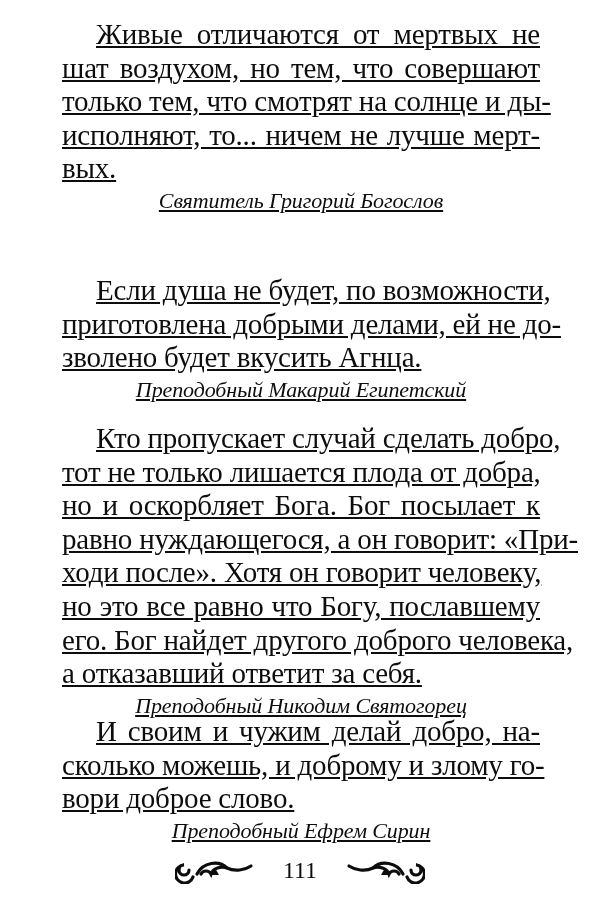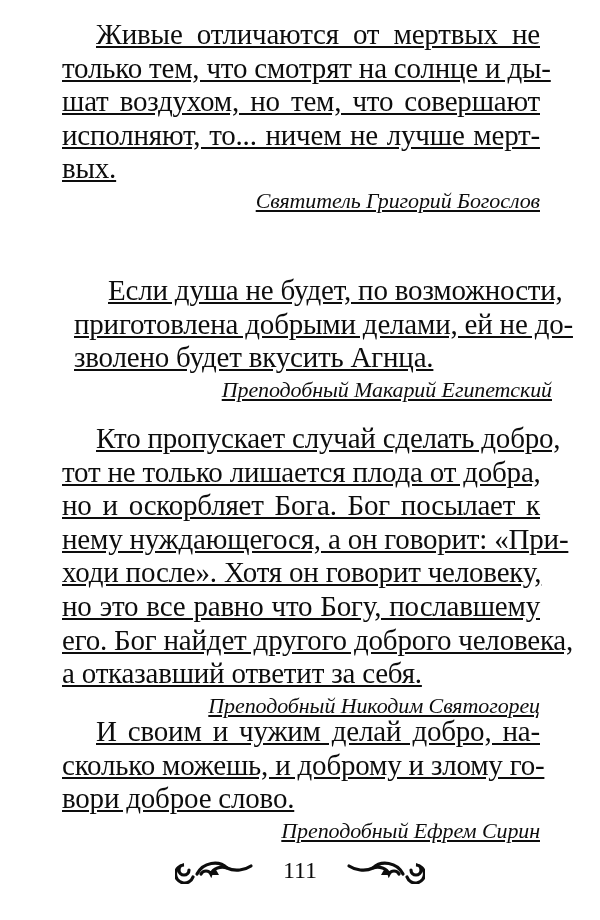--- a/index.html
+++ b/index.html
@@ -13,65 +13,65 @@
   .quote-text {
     font-size: 29px; line-height: 33.6px; text-align: justify;
     text-indent: 34px; margin: 0; letter-spacing: -0.2px;
   }
   .line { display: block; text-align: justify; text-align-last: justify; white-space: nowrap; }
   .line.last { text-align-last: left; }
   .line.first { padding-left: 34px; }
   .quote-text .line { text-indent: 0; }
   .author {
     font-style: italic; font-size: 22px; line-height: 30px;
-    text-align: right; margin: 0; letter-spacing: -0.1px;
+    text-align: center; margin: 0; letter-spacing: -0.1px;
   }
   .q1 { position: absolute; top: 0; left: 0; width: 478px; }
-  .q2 { position: absolute; top: 256px; left: 0; width: 478px; margin-left: 12px; }
+  .q2 { position: absolute; top: 256px; left: 0; width: 478px; }
   .q3 { position: absolute; top: 404px; left: 0; width: 478px; }
   .q4 { position: absolute; top: 697px; left: 0; width: 478px; }
   .footer {
     position: absolute; left: 0; top: 856px; width: 600px;
     display: flex; justify-content: center; align-items: center; gap: 28px;
     font-family: "Liberation Serif", "DejaVu Serif", serif;
   }
   .page-number { font-size: 24px; color: #0d0d0d; letter-spacing: 0px; }
   .ornament { display: inline-block; width: 80px; height: 28px; }
 </style>
 </head>
 <body>
 
 <div class="page">
 
   <div class="quote q1">
     <div class="quote-text">
       <span class="line first">Живые отличаются от мертвых не</span>
+      <span class="line">шат воздухом, но тем, что совершают</span>
       <span class="line">только тем, что смотрят на солнце и ды-</span>
-      <span class="line">шат воздухом, но тем, что совершают</span>
       <span class="line">исполняют, то... ничем не лучше мерт-</span>
       <span class="line last">вых.</span>
     </div>
     <p class="author">Святитель Григорий Богослов</p>
   </div>
 
   <div class="quote q2">
     <div class="quote-text">
       <span class="line first">Если душа не будет, по возможности,</span>
       <span class="line">приготовлена добрыми делами, ей не до-</span>
       <span class="line last">зволено будет вкусить Агнца.</span>
     </div>
     <p class="author">Преподобный Макарий Египетский</p>
   </div>
 
   <div class="quote q3">
     <div class="quote-text">
       <span class="line first">Кто пропускает случай сделать добро,</span>
       <span class="line">тот не только лишается плода от добра,</span>
       <span class="line">но и оскорбляет Бога. Бог посылает к</span>
-      <span class="line">нему нуждающегося, а он говорит: «При-</span>
+      <span class="line">равно нуждающегося, а он говорит: «При-</span>
       <span class="line">ходи после». Хотя он говорит человеку,</span>
       <span class="line">но это все равно что Богу, пославшему</span>
       <span class="line">его. Бог найдет другого доброго человека,</span>
       <span class="line last">а отказавший ответит за себя.</span>
     </div>
     <p class="author">Преподобный Никодим Святогорец</p>
   </div>
 
   <div class="quote q4">
     <div class="quote-text">

